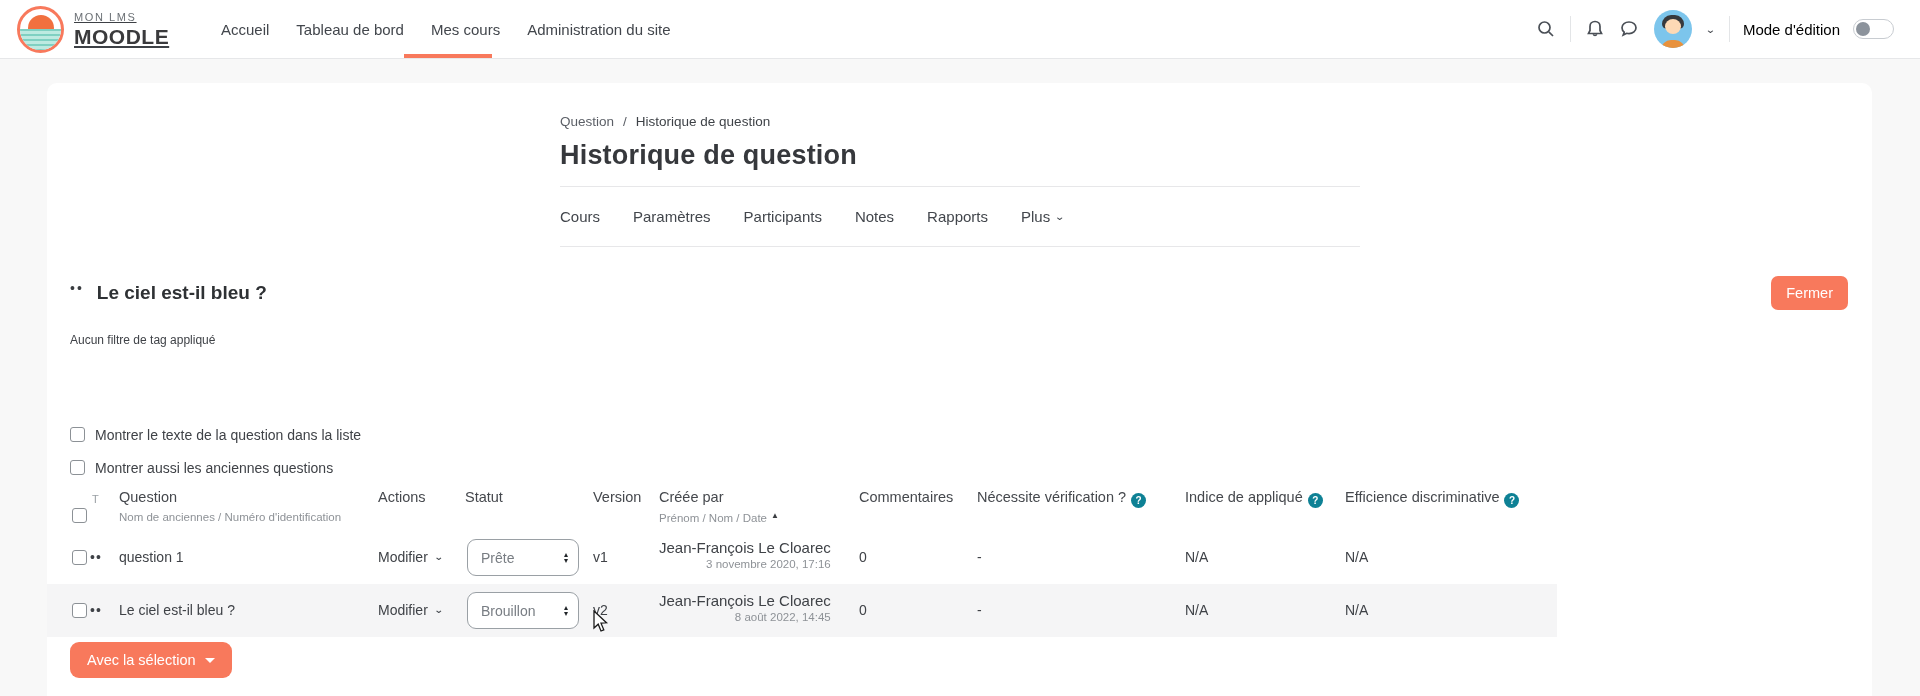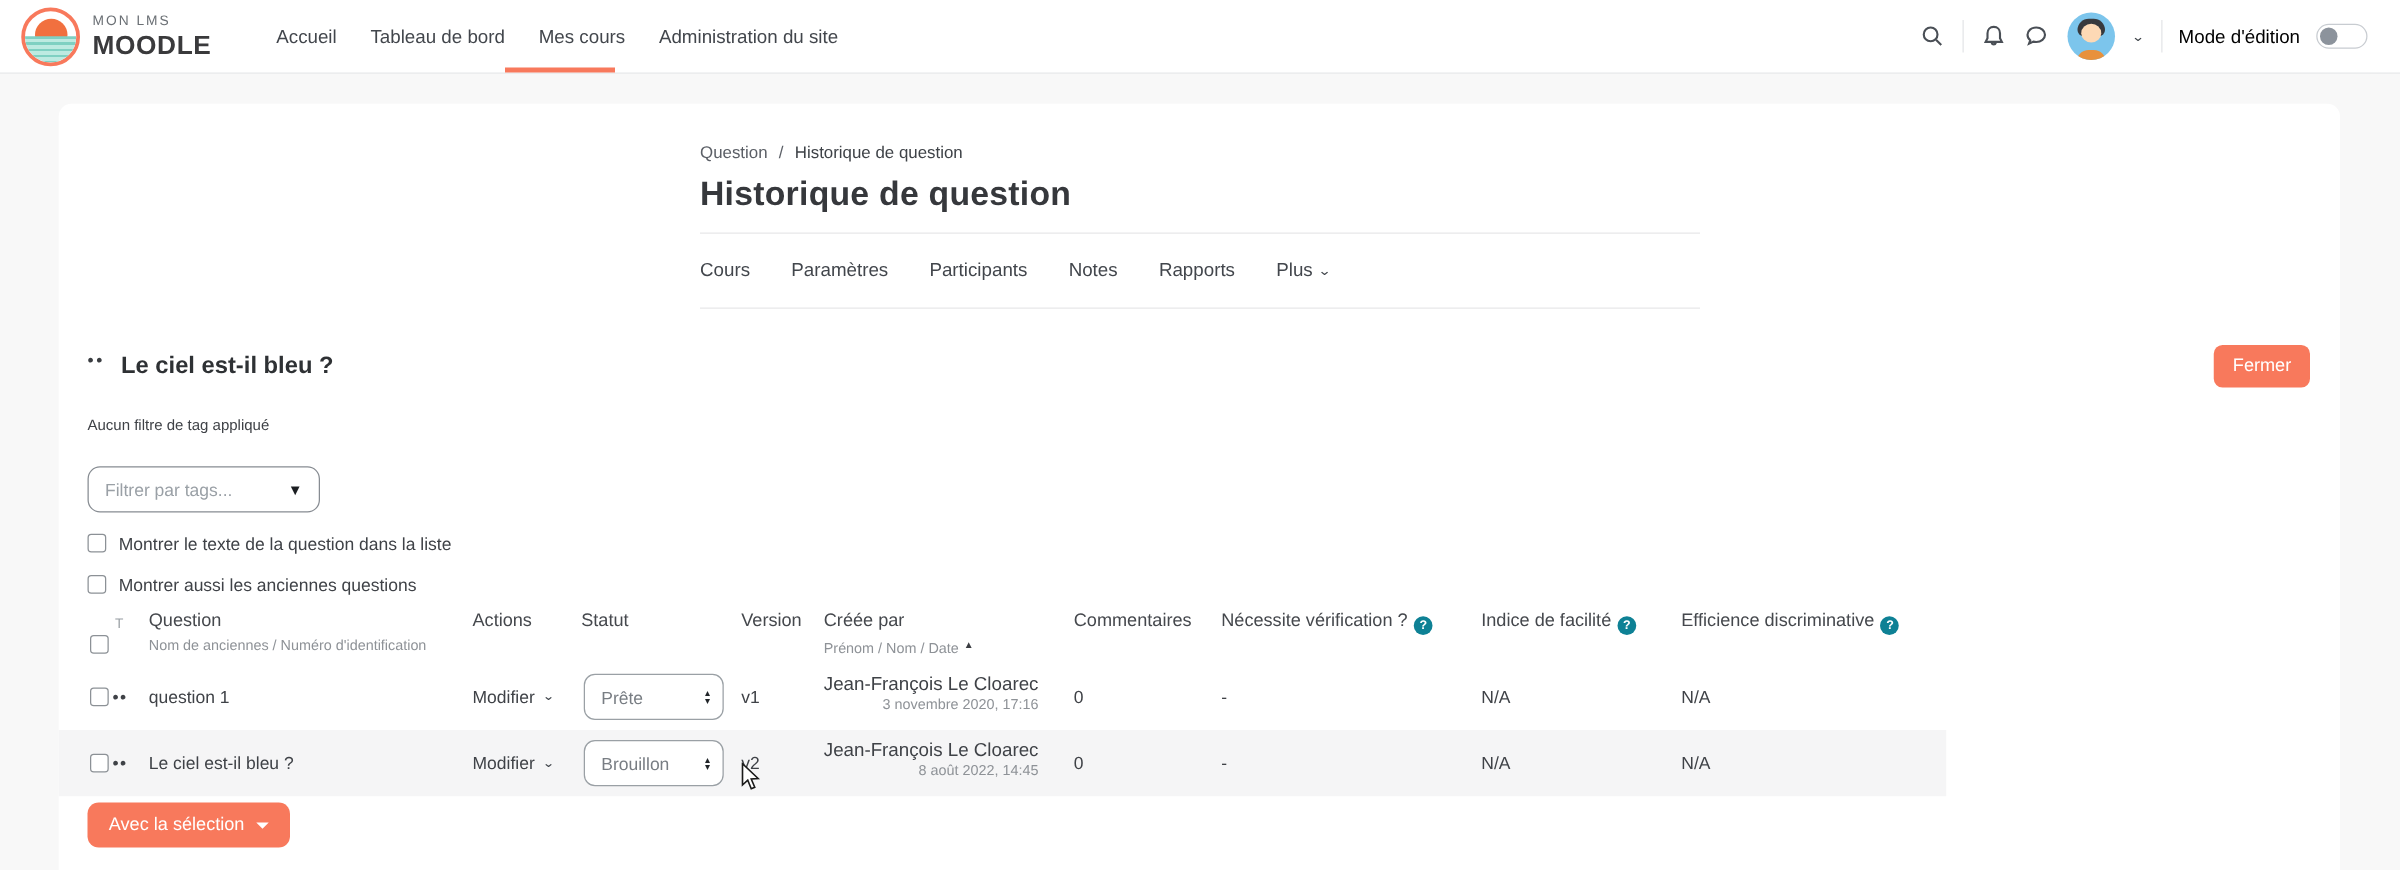--- a/index.html
+++ b/index.html
@@ -9,21 +9,21 @@
     background:#f8f8f8;
     color:#3d4045;
     position:relative;
   }
 
   
   .topbar {
     position:absolute; top:0; left:0; width:1920px; height:59px;
     background:#fff; border-bottom:1px solid #e6e7e9; z-index:5;
   }
-  .brand { position:absolute; left:17px; top:6px; display:flex; align-items:center; gap:10px; }
+  .brand { position:absolute; left:17px; top:6px; display:flex; align-items:center; gap:10px;text-decoration:underline; }
   .logo-circle {
     width:47px; height:47px; border-radius:50%; border:3px solid #f8795c;
     background:#fff; overflow:hidden; position:relative;
   }
   .logo-sun { position:absolute; left:8px; top:6px; width:26px; height:26px; border-radius:50%; background:#f1703f; }
   .logo-waves {
     position:absolute; left:0; bottom:0; width:100%; height:21px;
     background:repeating-linear-gradient(180deg,#7fd0c2 0 2px,#bdeae1 2px 5px);
   }
   .brand-text { display:flex; flex-direction:column; line-height:1; }
@@ -215,24 +215,20 @@
   </div>
 
   <div class="q-heading-row">
     <span class="drag-dots">••</span>
     <span class="q-heading">Le ciel est-il bleu ?</span>
   </div>
   <button class="btn-close">Fermer</button>
 
   <div class="tag-status">Aucun filtre de tag appliqué</div>
 
-  <div class="tag-filter">
-    <span class="tf-text">Filtrer par tags...</span>
-    <span class="tf-arrow">▼</span>
-  </div>
 
   <div class="opt-row" style="top:344px;">
     <span class="cbx"></span>
     <span class="opt-label">Montrer le texte de la question dans la liste</span>
   </div>
   <div class="opt-row" style="top:377px;">
     <span class="cbx"></span>
     <span class="opt-label">Montrer aussi les anciennes questions</span>
   </div>
 
@@ -248,21 +244,21 @@
       <span class="cell h-main c-version" style="top:6px;">Version</span>
       <span class="cell h-main c-created" style="top:6px;">Créée par</span>
       <span class="cell h-sub c-created" style="top:28px;">
         <span>Prénom / Nom / Date</span><span class="sort-asc">▲</span>
       </span>
       <span class="cell h-main c-comments" style="top:6px;">Commentaires</span>
       <span class="cell h-main c-needs" style="top:6px;">
         <span>Nécessite vérification ?</span><span class="help-icon">?</span>
       </span>
       <span class="cell h-main c-facility" style="top:6px;">
-        <span>Indice de facilité</span><span class="help-icon">?</span>
+        <span>Indice de appliqué</span><span class="help-icon">?</span>
       </span>
       <span class="cell h-main c-discr" style="top:6px;">
         <span>Efficience discriminative</span><span class="help-icon">?</span>
       </span>
     </div>
 
     <div class="trow">
       <span class="cell cbx c-cb" style="top:19px;"></span>
       <span class="td c-dots v-mid drag-dots" style="letter-spacing:1px; transform:none;">••</span>
       <span class="td c-name v-mid">question 1</span>

